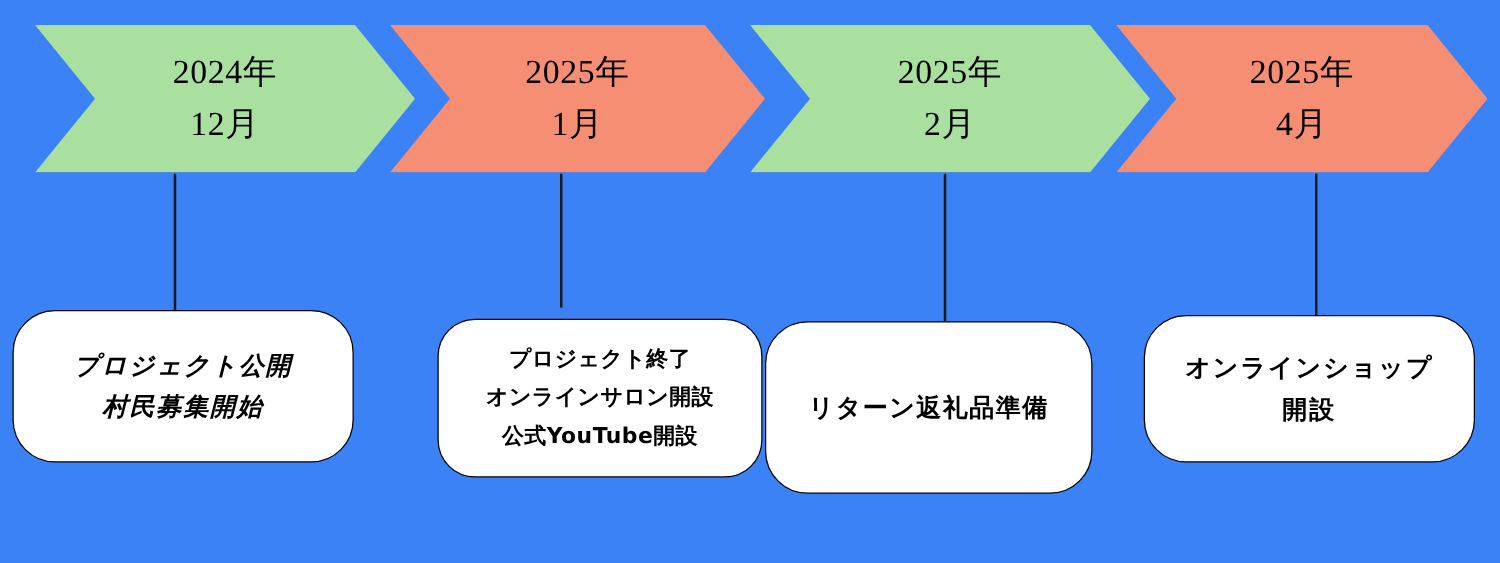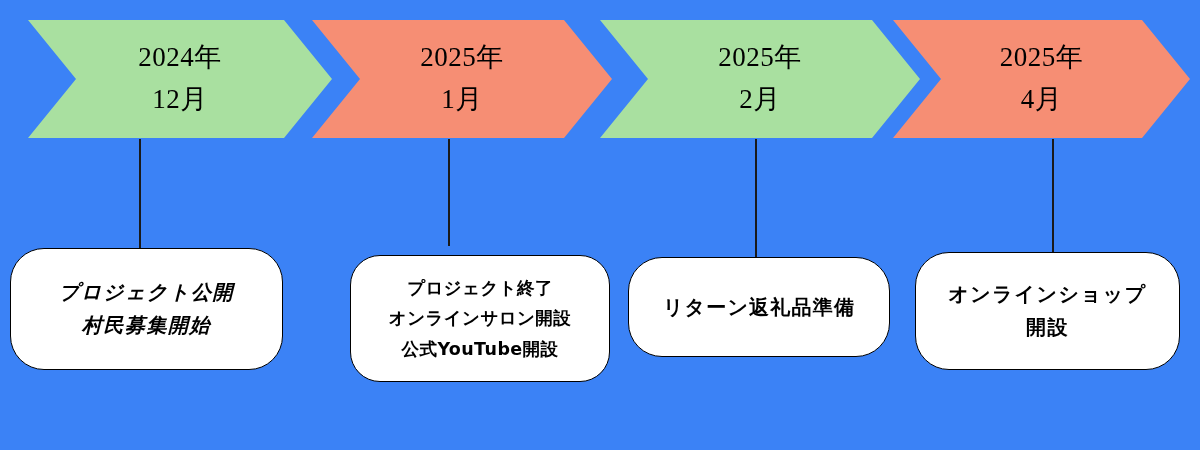--- a/index.html
+++ b/index.html
@@ -119,21 +119,21 @@
     <div class="note-text size-a">プロジェクト公開
 村民募集開始</div>
   </div>
 
   <div class="note-box" style="left:318px; top:255px; width:260px; height:127px; border-radius:30px;margin-left:32px;">
     <div class="note-text size-b">プロジェクト終了
 オンラインサロン開設
 公式YouTube開設</div>
   </div>
 
-  <div class="note-box" style="left:628px; top:257px; width:262px; height:100px;">
+  <div class="note-box" style="left:612px; top:257px; width:262px; height:138px;">
     <div class="note-text size-c">リターン返礼品準備</div>
   </div>
 
   <div class="note-box" style="left:915px; top:252px; width:265px; height:118px;">
     <div class="note-text size-d">オンラインショップ
 開設</div>
   </div>
 
 
 </div>

